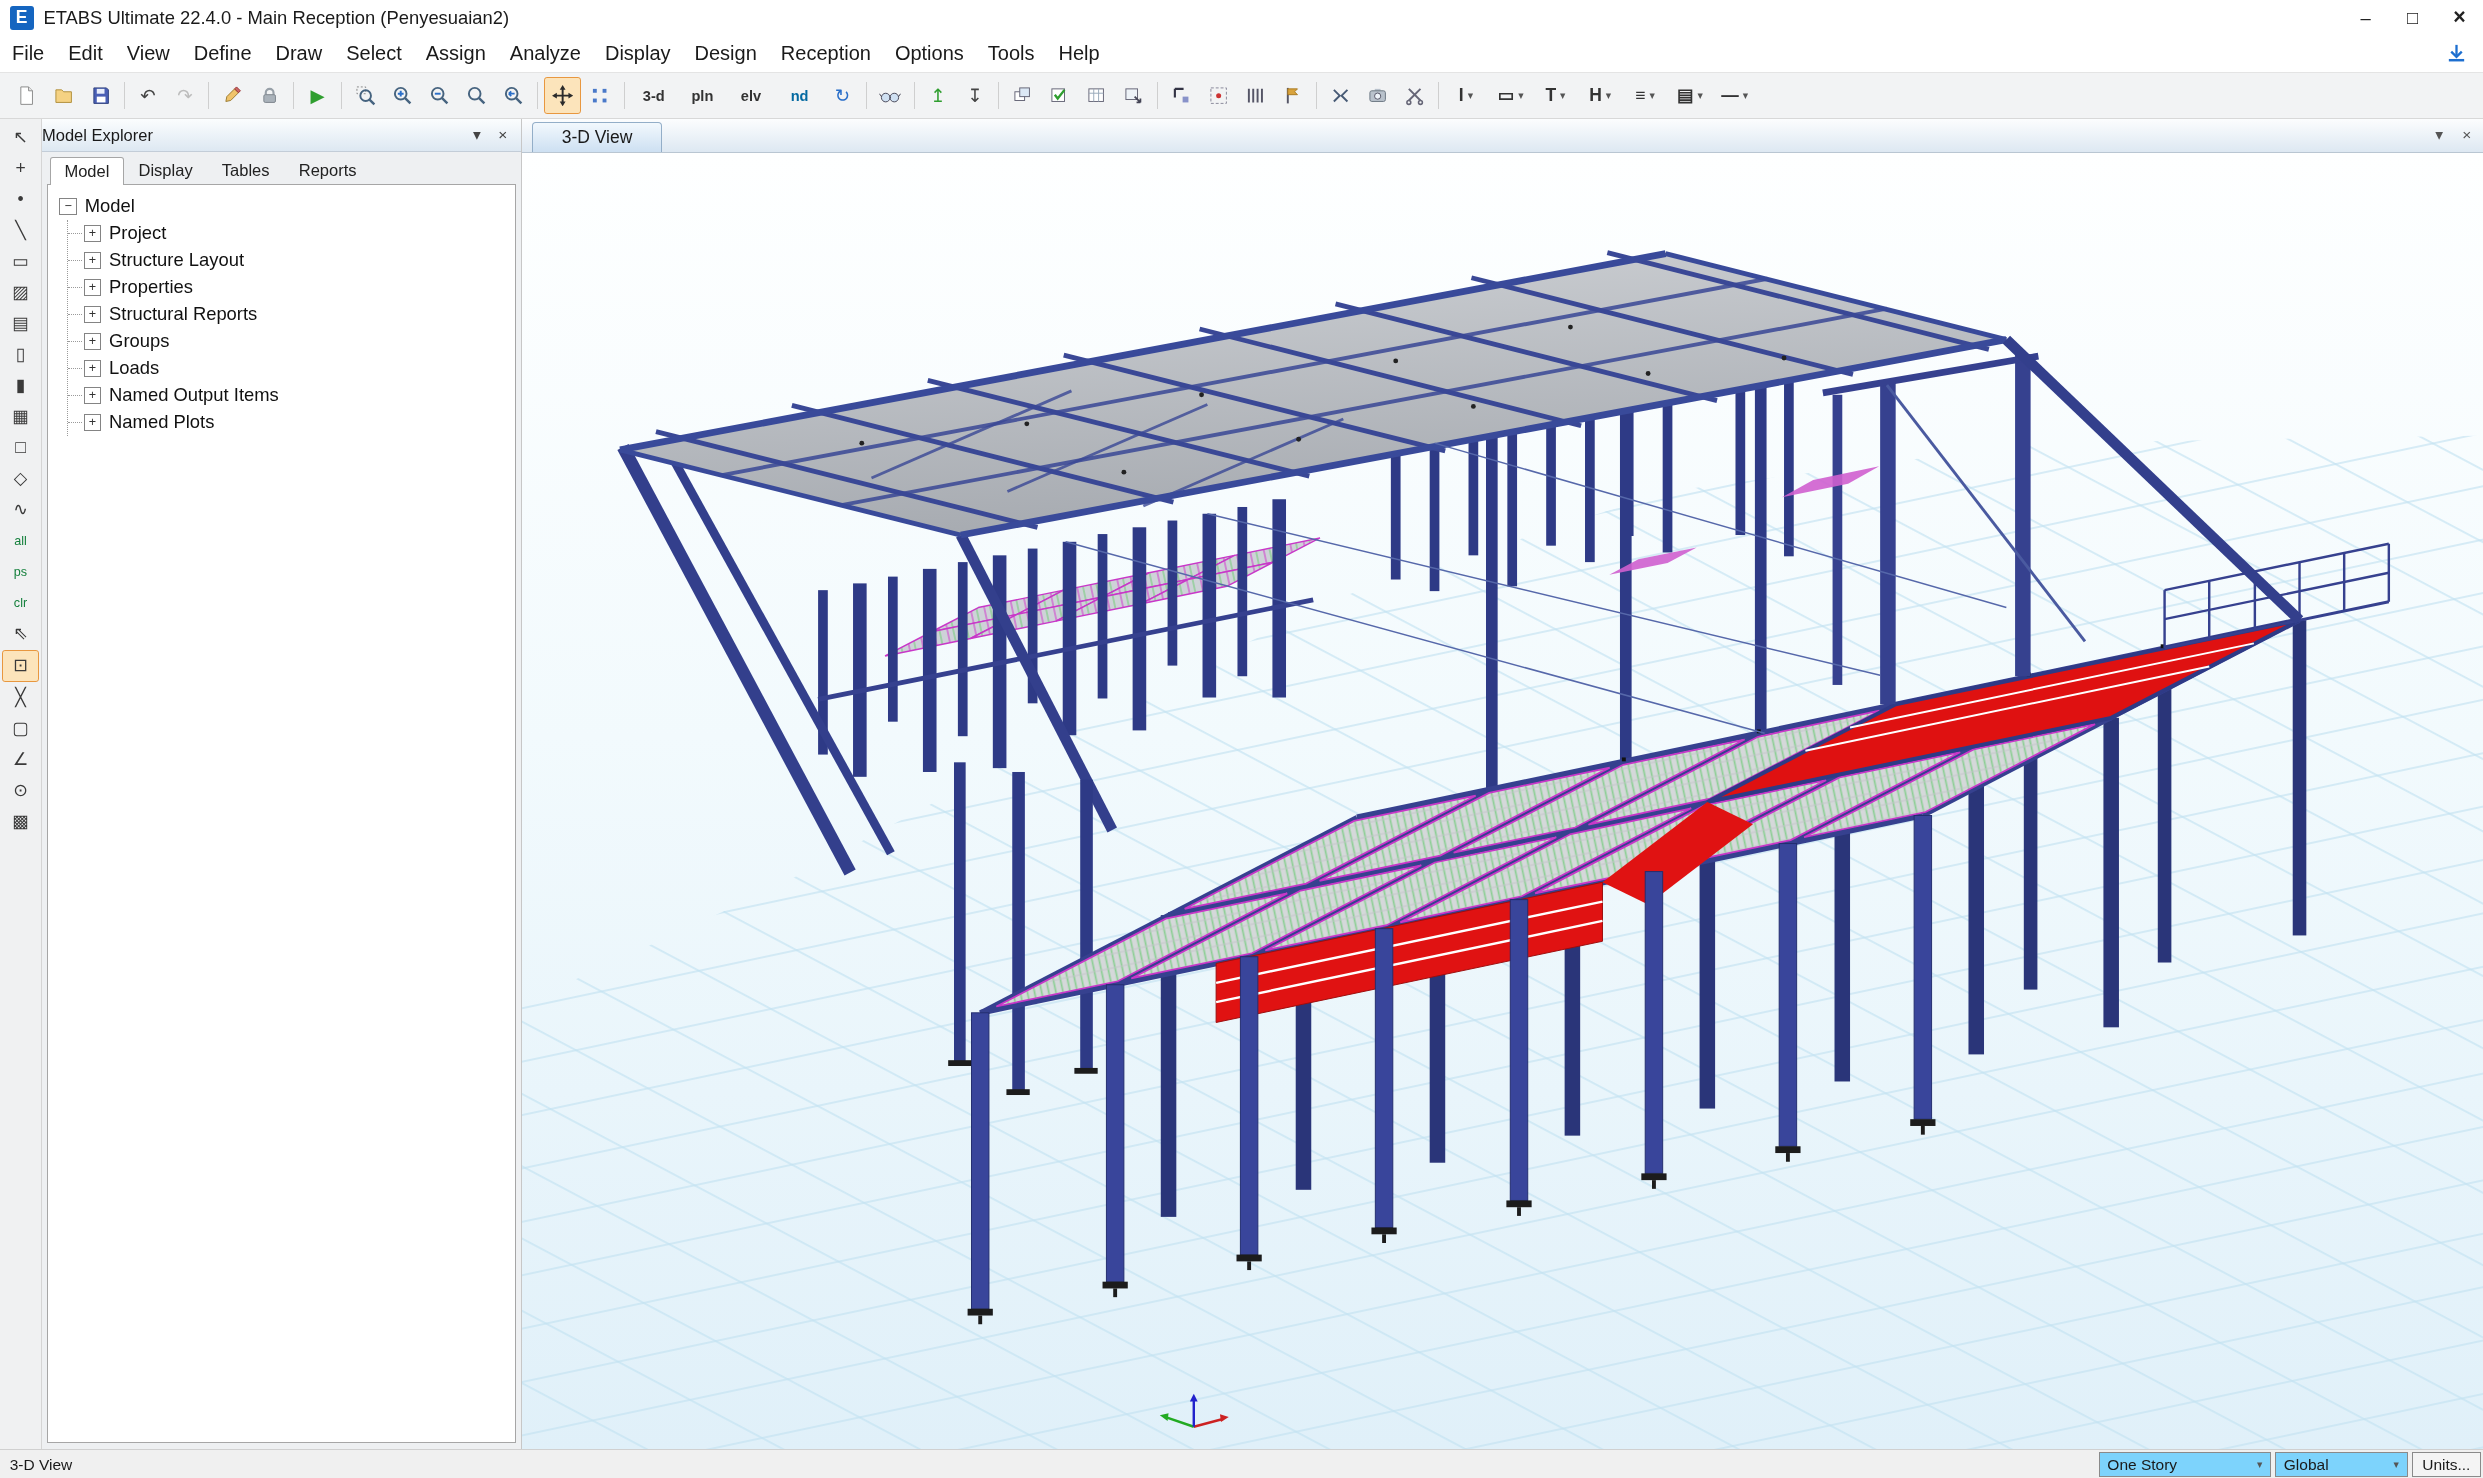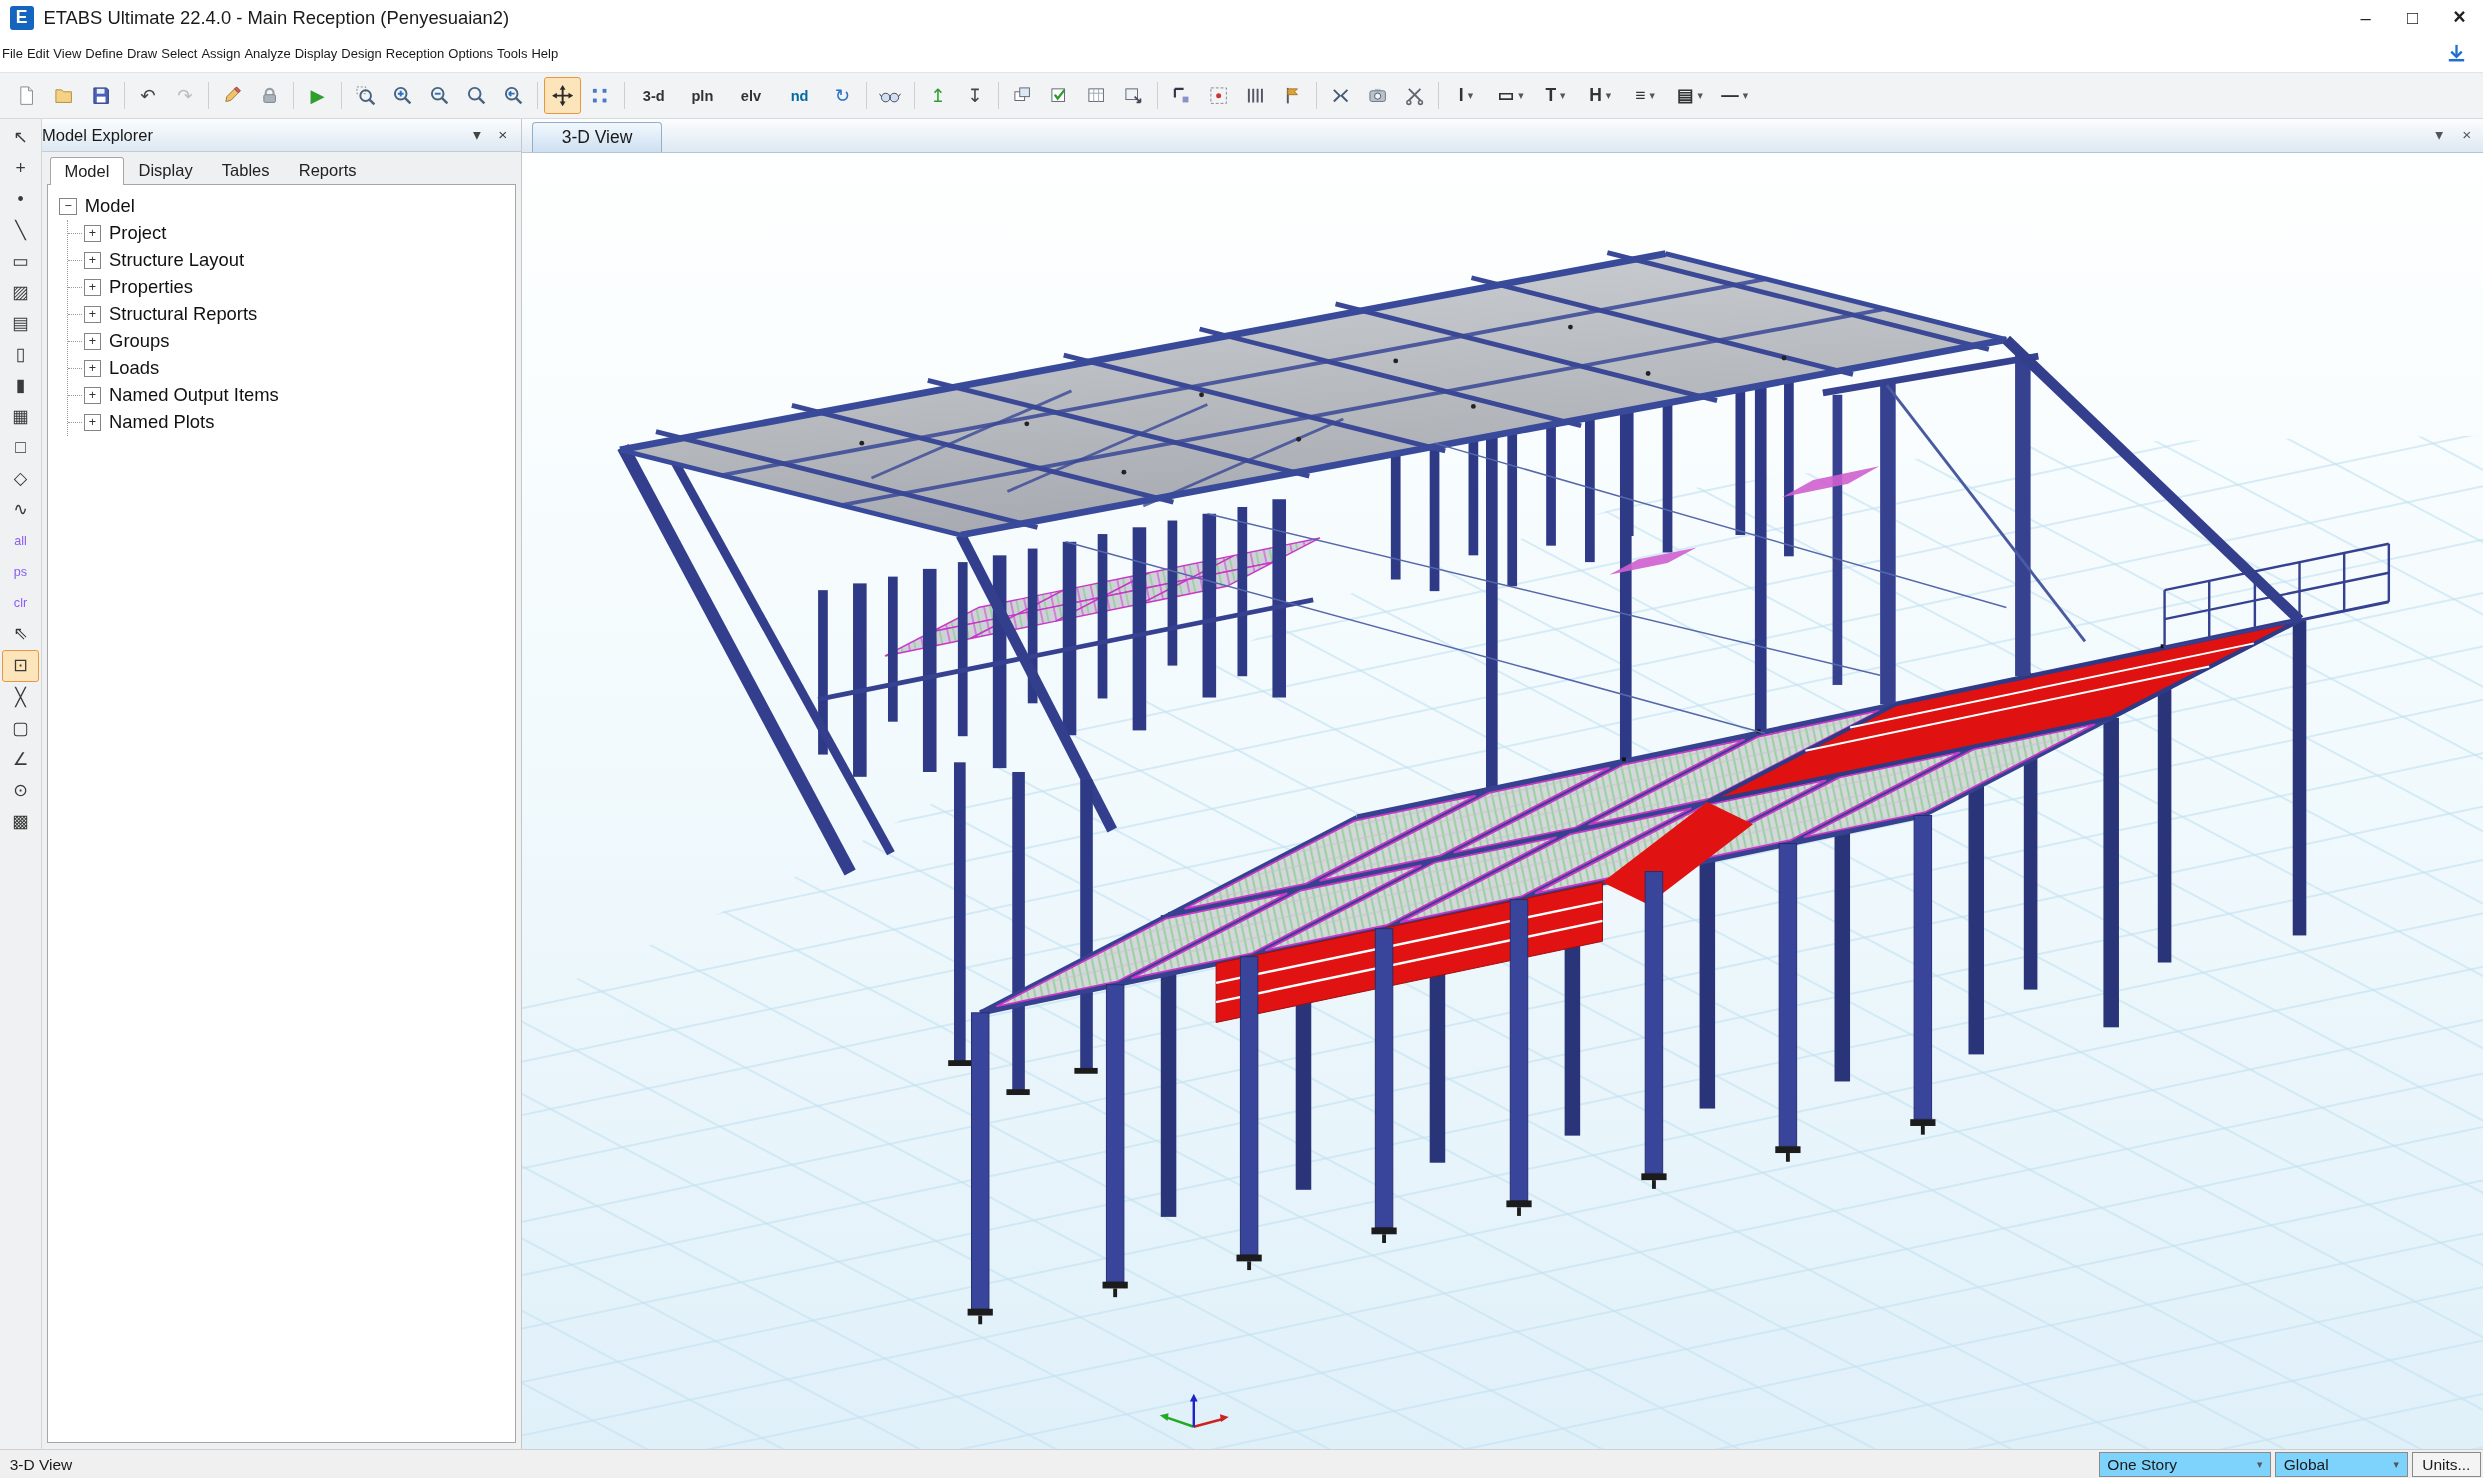--- a/index.html
+++ b/index.html
@@ -9,21 +9,21 @@
   
   .titlebar{height:35px;display:flex;align-items:center;background:#fff;flex:0 0 auto;}
   .appicon{width:24px;height:24px;margin-left:9.7px;background:#1565c0;color:#fff;font-weight:bold;font-size:17.5px;display:flex;align-items:center;justify-content:center;border-radius:2.9px;}
   .title{margin-left:9.7px;font-size:18.4px;}
   .wctrls{margin-left:auto;display:flex;height:35px;}
   .wbtn{width:47px;height:35px;display:flex;align-items:center;justify-content:center;font-size:18.4px;color:#222;}
   .wbtn.close{font-size:21.3px;font-weight:bold;}
 
   
   .menubar{height:37px;display:flex;align-items:center;background:#fff;border-bottom:1px solid #e4e4e4;flex:0 0 auto;}
-  .mitem{padding:0 2px;font-size:13px;height:37px;display:flex;align-items:center;}
+  .mitem{padding:0 12px;font-size:20px;height:37px;display:flex;align-items:center;}
   .dl{margin-left:auto;margin-right:15.5px;display:flex;align-items:center;}
 
   
   .toolbar{height:45px;background:#f2f3f4;border-bottom:1px solid #d8d8d8;display:flex;align-items:center;padding-left:7.8px;flex:0 0 auto;}
   .tbtn{min-width:35px;height:35px;display:flex;align-items:center;justify-content:center;border-radius:2.9px;margin:0 1px;font-size:18.4px;color:#444;}
   .tbtn.active{background:#fce4bb;border:1.9px solid #e8973f;}
   .tbtn.disabled{color:#bcbcbc;}
   .tbtn.txt{font-size:14.6px;font-weight:bold;color:#333;padding:0 5.8px;}
   .tbtn.txt.disabled{color:#0369a1;}
   .tsep{width:1px;height:27px;background:#cfcfcf;margin:0 4.9px;}
@@ -31,21 +31,21 @@
   .blue{color:#2a6fc9;}
   .combo{padding:0 3.9px;display:flex;align-items:center;gap:3.9px;}
   .combo .g{font-size:17.5px;color:#333;font-weight:bold;}
   .caret{font-size:10.7px;color:#555;}
   .svgi{display:block;}
 
   
   .main{flex:1;display:flex;min-height:0;}
   .leftstrip{width:41px;background:#f0f1f2;border-right:1px solid #d5d5d5;display:flex;flex-direction:column;align-items:center;padding-top:3.9px;gap:1px;flex:0 0 auto;}
   .lbtn{width:35px;height:30px;display:flex;align-items:center;justify-content:center;font-size:17.5px;color:#3a3a3a;border-radius:2.9px;}
-  .lbtn .tg{font-size:12.6px;color:#8b5cf6;}
+  .lbtn .tg{font-size:12.6px;color:#15803d;}
   .lbtn.active{background:#fce4bb;border:1.9px solid #e8973f;}
 
   
   .explorer{width:479px;background:#eef0f2;border-right:1px solid #c7c7c7;display:flex;flex-direction:column;flex:0 0 auto;}
   .exphdr{height:32px;background:linear-gradient(#fbfdfe,#dde8f2);border-bottom:1px solid #c3cdd8;display:flex;align-items:center;font-size:16.5px;}
   .exphdr .t{}
   .exphdr .ic{margin-left:auto;display:flex;gap:17.5px;margin-right:13.6px;color:#444;font-size:15.5px;}
   .exptabs{height:32px;display:flex;align-items:flex-end;padding-left:7.8px;background:#eef0f2;}
   .etab{height:27px;display:flex;align-items:center;padding:0 13.6px;font-size:16.5px;color:#222;border:1px solid transparent;border-bottom:none;}
   .etab.active{background:#fff;border-color:#a6a6a6;border-radius:2.9px 2.9px 0 0;position:relative;top:1px;}

